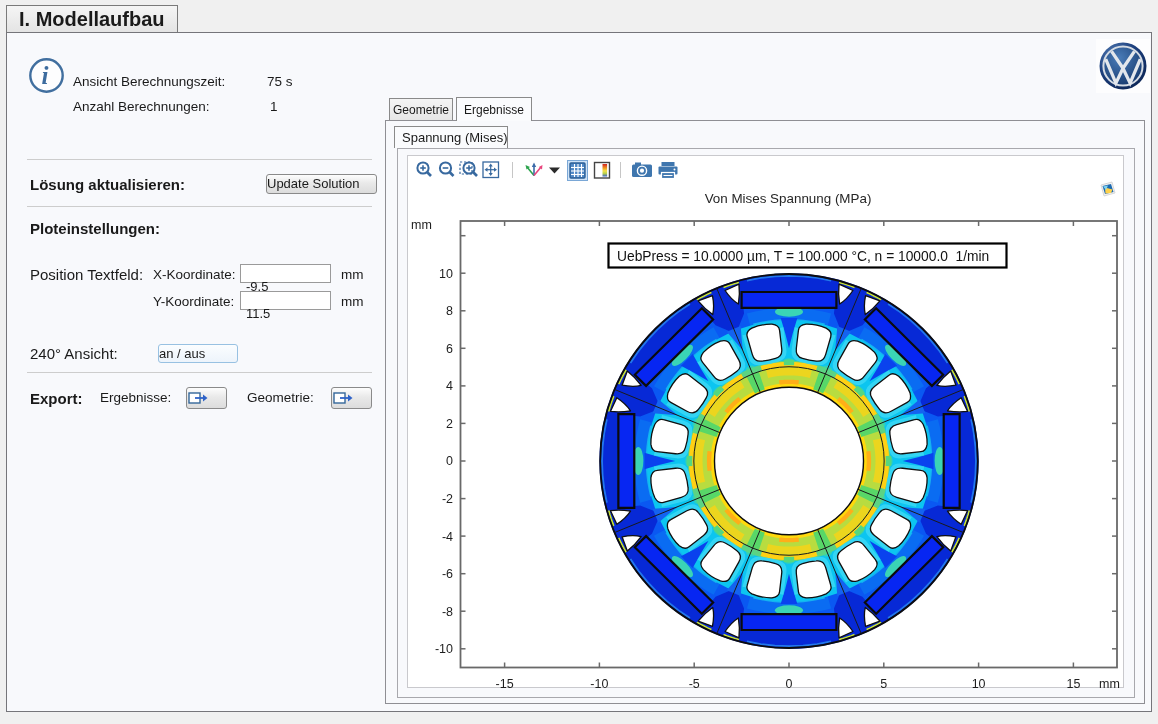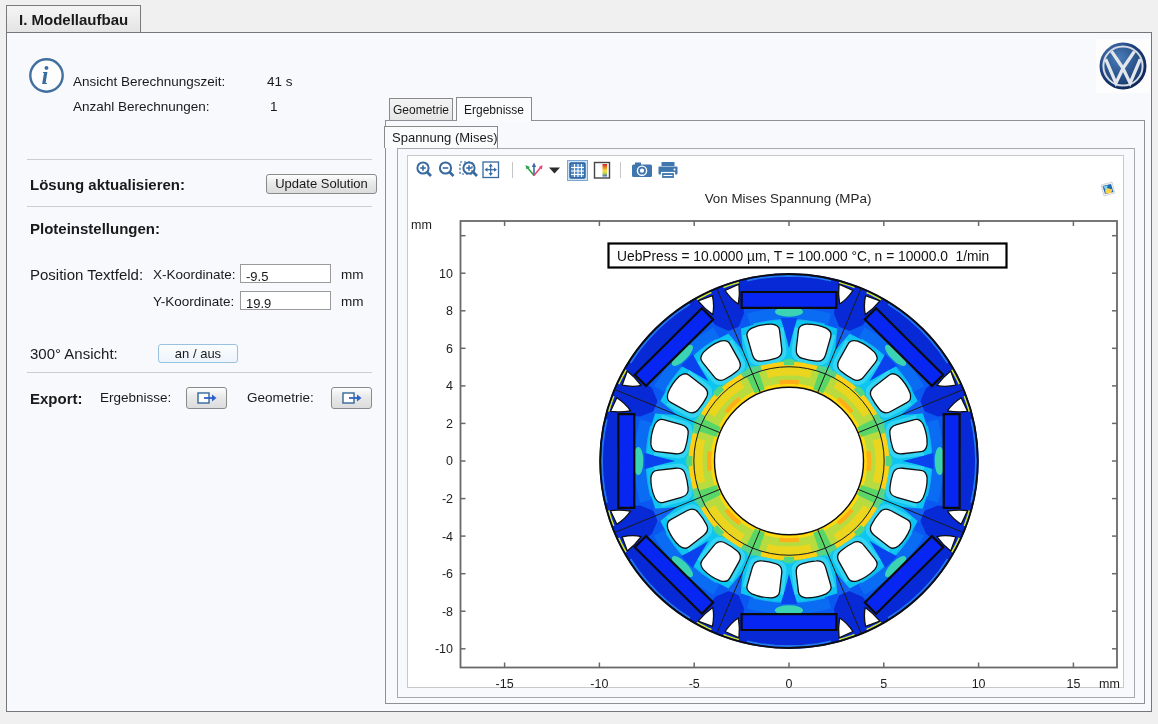--- a/index.html
+++ b/index.html
@@ -1,72 +1,72 @@
 <!DOCTYPE html>
 <html><head>
 <meta charset="utf-8">
 <style>
 * { margin:0; padding:0; box-sizing:border-box; }
 html,body { width:1158px; height:724px; background:#f0f0f0; font-family:"Liberation Sans",sans-serif; color:#1a1a1a; overflow:hidden; }
 .abs { position:absolute; }
 #stage { position:relative; width:1158px; height:724px; }
 
-.tab-top { position:absolute; font-weight:bold; font-size:15px; border:1px solid #7a7a7a; border-bottom:none; display:flex; align-items:center; padding:0 12px; }
+.tab-top { position:absolute; font-weight:bold; font-size:20px; border:1px solid #7a7a7a; border-bottom:none; display:flex; align-items:center; padding:0 12px; }
 #tab1 { left:6px; top:5px; height:27px; background:linear-gradient(#f5f5f5,#e4e4e4); z-index:1; }
 #tab2 { left:142px; top:4px; height:29px; background:#fafbfd; z-index:3; }
 #mainpanel { position:absolute; left:6px; top:32px; width:1146px; height:680px; background:#f8f9fc; border:1px solid #75757a; z-index:2; }
 
 .t13 { position:absolute; font-size:13.5px; }
 .t15 { position:absolute; font-size:15px; }
 .b15 { position:absolute; font-size:15px; font-weight:bold; }
 .sep { position:absolute; left:27px; width:345px; height:1px; background:#cdcdcd; }
-.inp { position:absolute; width:91px; height:19px; background:#fff; border:1px solid #9a9a9a; font-size:13px; padding:4px 0 0 5px; }
-.btn { position:absolute; background:linear-gradient(#fdfdfd,#e9e9e9 45%,#dcdcdc); border:1px solid #8a8a8a; border-radius:3px; font-size:13px; text-align:center; }
+.inp { position:absolute; width:91px; height:19px; background:#fff; border:1px solid #9a9a9a; font-size:13px; padding:14px 0 0 5px; }
+.btn { position:absolute; background:linear-gradient(#fdfdfd,#e9e9e9 45%,#dcdcdc); border:1px solid #8a8a8a; border-radius:3px; font-size:13px; }
 
 .tab-sm { position:absolute; font-size:12px; border:1px solid #8a8a8a; border-bottom:none; display:flex; align-items:center; padding:0 8px; white-space:nowrap; }
 #tabGeo { left:389px; top:98px; height:22px; width:64px; justify-content:center; padding:8px; background:linear-gradient(#f4f4f4,#e6e6e6); z-index:4; }
 #tabErg { left:456px; top:97px; height:24px; width:76px; justify-content:center; padding:2px; background:#fafbfd; z-index:6; }
 #grouppanel { position:absolute; left:385px; top:120px; width:760px; height:584px; background:#f8f9fc; border:1px solid #8f8f94; z-index:5; }
-#tabSpan { left:384px; top:126px; height:22px; width:114px; padding:0 7px; background:#fafbfd; z-index:7; font-size:13px; }
+#tabSpan { left:394px; top:126px; height:22px; width:114px; padding:0 7px; background:#fafbfd; z-index:7; font-size:13px; }
 #spanpanel { position:absolute; left:397px; top:148px; width:738px; height:550px; background:#f8f9fc; border:1px solid #a8a8ad; z-index:6; }
 #whitearea { position:absolute; left:407px; top:155px; width:717px; height:533px; background:#ffffff; border:1px solid #c9c9cd; z-index:8; }
 #toolbar { position:absolute; left:407px; top:155px; width:717px; height:24px; z-index:10; }
 #graph { position:absolute; left:407px; top:178px; z-index:9; }
 .underline { }
 </style>
 </head>
 <body>
 <div id="stage">
   <div id="mainpanel"></div>
   <div id="tab1" class="tab-top">I. Modellaufbau</div>
 
   <svg class="abs" style="left:28px;top:57px;z-index:4" width="37" height="37" viewBox="0 0 37 37">
     <circle cx="18.5" cy="18.5" r="16.2" fill="#fdfdfe" stroke="#416f9f" stroke-width="2.4"></circle>
     <text x="17" y="27" font-family="Liberation Serif, serif" font-style="italic" font-weight="bold" font-size="25" fill="#3c6b9e" text-anchor="middle">i</text>
   </svg>
   <div class="t13" style="left:73px;top:74px;z-index:4">Ansicht Berechnungszeit:</div>
-  <div class="t13" style="left:267px;top:74px;z-index:4">41 s</div>
+  <div class="t13" style="left:267px;top:74px;z-index:4">75 s</div>
   <div class="t13" style="left:73px;top:99px;z-index:4">Anzahl Berechnungen:</div>
   <div class="t13" style="left:270px;top:99px;z-index:4">1</div>
 
   <div class="sep" style="top:159px;z-index:4"></div>
   <div class="b15" style="left:30px;top:176px;z-index:4">Lösung aktualisieren:</div>
   <div class="btn" style="left:266px;top:174px;width:111px;height:20px;line-height:18px;z-index:4">Update Solution</div>
   <div class="sep" style="top:206px;z-index:4"></div>
   <div class="b15" style="left:30px;top:220px;z-index:4">Ploteinstellungen:</div>
 
   <div class="t15 underline" style="left:30px;top:266px;z-index:4">Position Textfeld:</div>
   <div class="t13" style="left:153px;top:267px;z-index:4">X-Koordinate:</div>
   <div class="inp" style="left:240px;top:264px;z-index:4">-9.5</div>
   <div class="t13" style="left:341px;top:267px;z-index:4">mm</div>
   <div class="t13" style="left:153px;top:294px;z-index:4">Y-Koordinate:</div>
-  <div class="inp" style="left:240px;top:291px;z-index:4">19.9</div>
+  <div class="inp" style="left:240px;top:291px;z-index:4">11.5</div>
   <div class="t13" style="left:341px;top:294px;z-index:4">mm</div>
 
-  <div class="t15 underline" style="left:30px;top:345px;z-index:4">300° Ansicht:</div>
+  <div class="t15 underline" style="left:30px;top:345px;z-index:4">240° Ansicht:</div>
   <div class="btn" style="left:158px;top:344px;width:80px;height:19px;line-height:17px;border:1px solid #98c1e2;background:linear-gradient(#fbfdff,#edf4fb);z-index:4">an / aus</div>
   <div class="sep" style="top:372px;z-index:4"></div>
   <div class="b15" style="left:30px;top:390px;z-index:4">Export:</div>
   <div class="t13" style="left:100px;top:390px;z-index:4">Ergebnisse:</div>
   <div class="btn" style="left:186px;top:387px;width:41px;height:22px;z-index:4">
     <svg width="22" height="16" viewBox="0 0 22 16" style="margin-top:2px">
       <rect x="2" y="3" width="11" height="10" fill="#fff" stroke="#34679a" stroke-width="1.4"></rect>
       <line x1="8" y1="8" x2="17" y2="8" stroke="#2e62c8" stroke-width="1.8"></line>
       <path d="M16,4.5 L20.5,8 L16,11.5 Z" fill="#2e62c8"></path>
     </svg>

